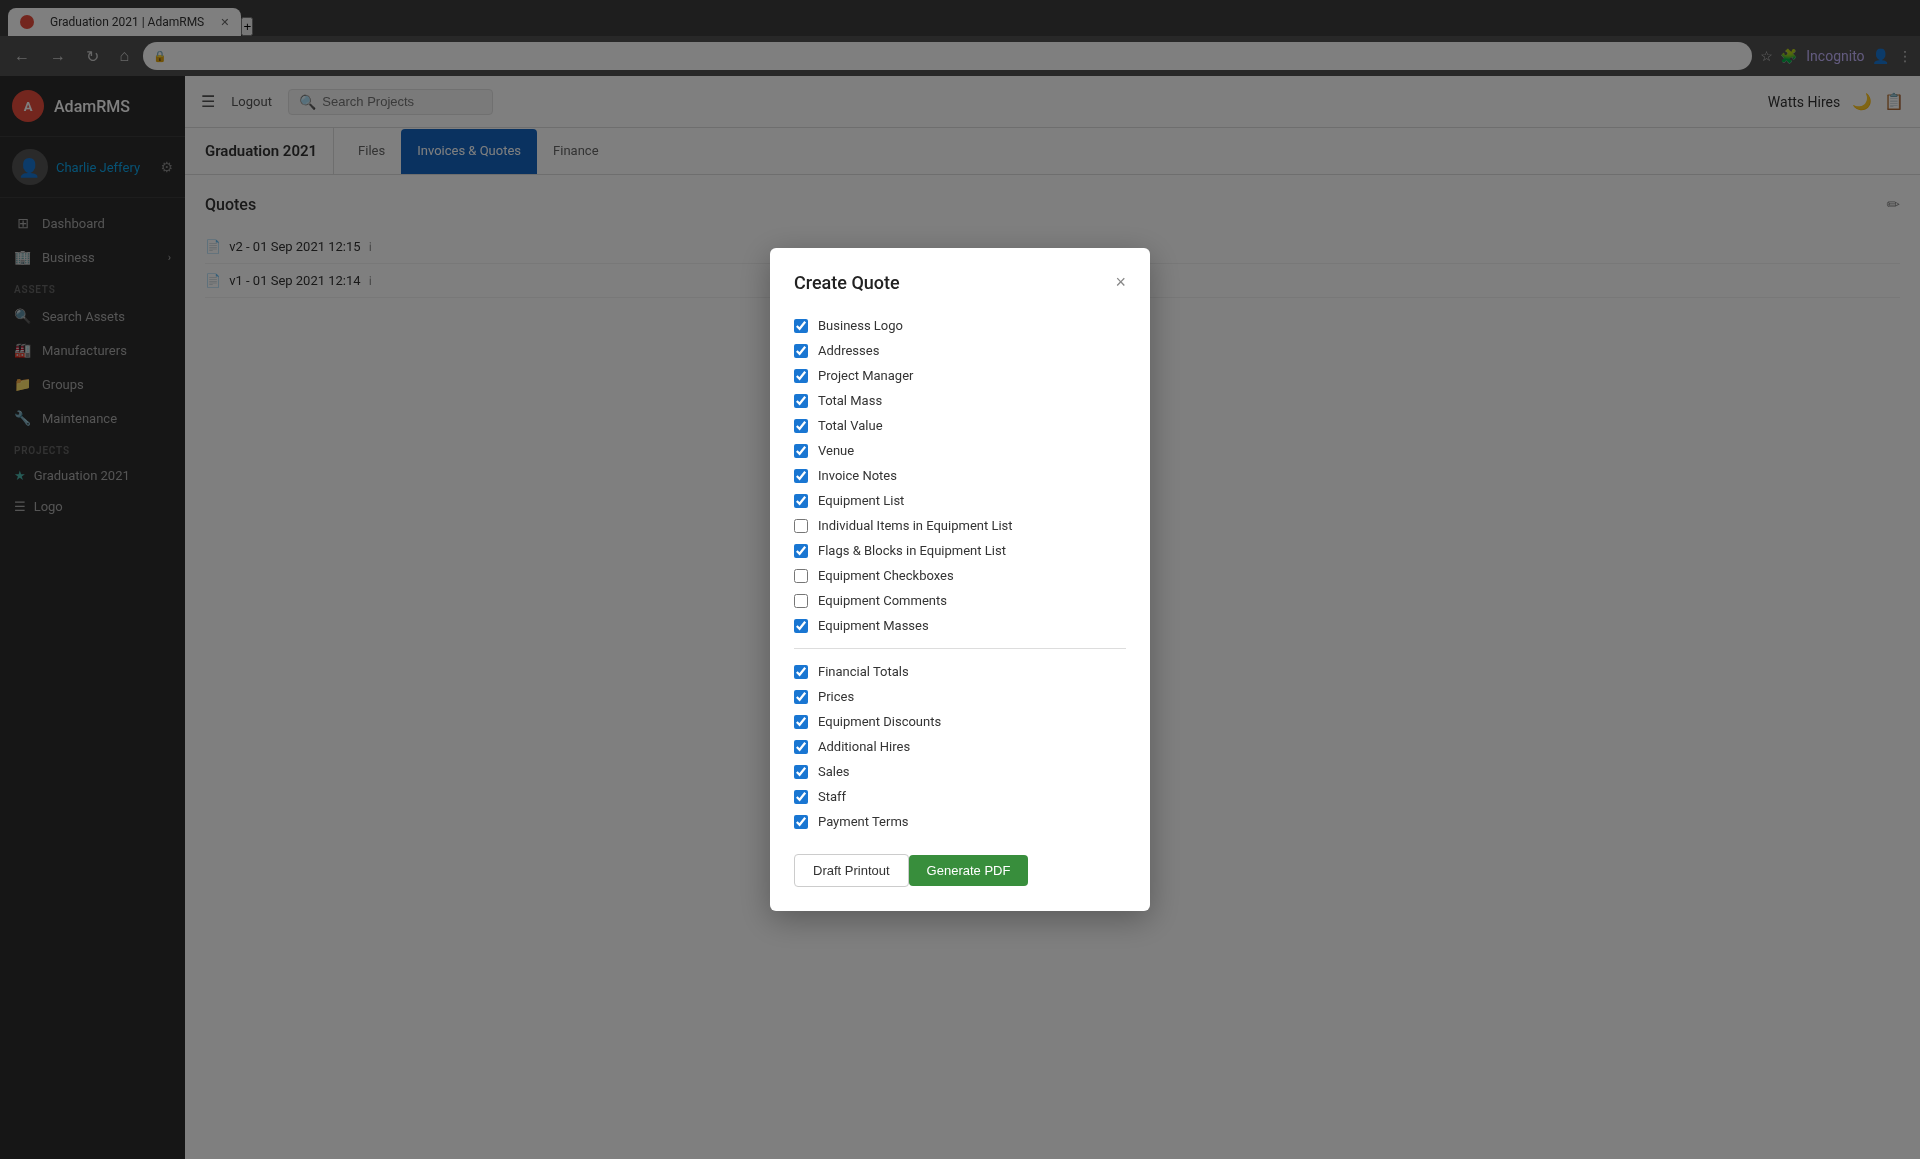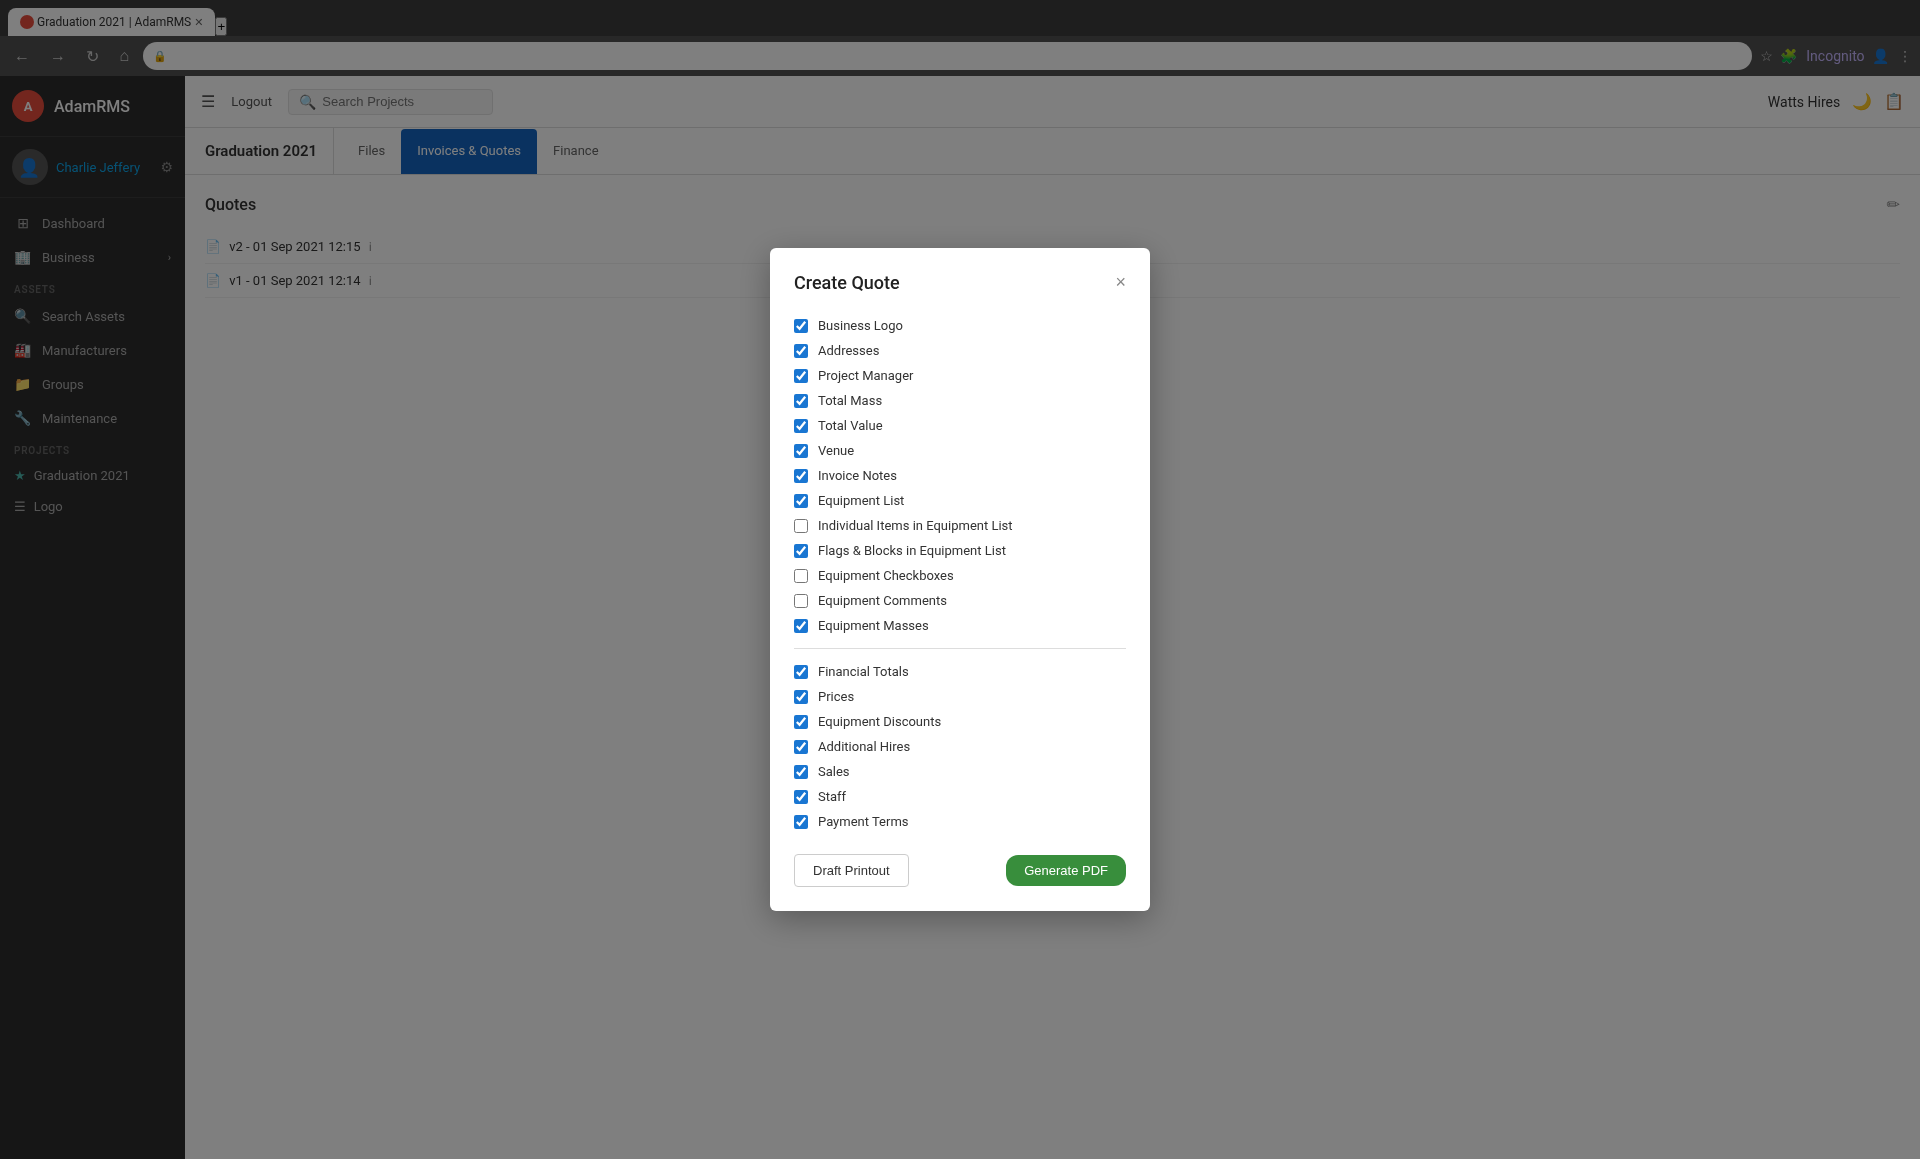--- a/index.html
+++ b/index.html
@@ -1,21 +1,21 @@
 <!DOCTYPE html>
 <html><head>
   <meta charset="utf-8">
   <style>
     * { margin: 0; padding: 0; box-sizing: border-box; }
     body { font-family: -apple-system, BlinkMacSystemFont, 'Segoe UI', Roboto, sans-serif; font-size: 14px; background: #f0f0f0; overflow: hidden; }
 
     
     .browser-chrome { background: #3c3c3c; height: 36px; display: flex; align-items: center; padding: 0 8px; gap: 8px; }
     .browser-tabs { display: flex; align-items: flex-end; height: 100%; }
-    .browser-tab { background: #ffffff; border-radius: 8px 8px 0 0; padding: 0 12px; height: 28px; display: flex; align-items: center; gap: 3px; font-size: 12px; color: #333; min-width: 180px; }
+    .browser-tab { background: #ffffff; border-radius: 8px 8px 0 0; padding: 0 12px; height: 28px; display: flex; align-items: center; gap: 16px; font-size: 12px; color: #333; min-width: 180px; }
     .browser-tab .tab-icon { width: 14px; height: 14px; background: #e74c3c; border-radius: 50%; }
     .browser-tab .tab-close { margin-left: auto; cursor: pointer; color: #666; font-size: 11px; }
     .browser-toolbar { background: #515151; height: 40px; display: flex; align-items: center; padding: 0 8px; gap: 8px; }
     .nav-btn { background: none; border: none; color: #ccc; font-size: 16px; cursor: pointer; padding: 2px 6px; }
     .address-bar { flex: 1; background: #fff; border-radius: 20px; height: 28px; display: flex; align-items: center; padding: 0 10px; gap: 6px; font-size: 12px; color: #333; }
     .address-bar .lock-icon { color: #555; font-size: 11px; }
     .address-bar .url { flex: 1; }
     .browser-actions { display: flex; align-items: center; gap: 8px; color: #ccc; }
     .incognito-badge { font-size: 14px; color: #c4b5fd; }
 
@@ -76,23 +76,23 @@
 
     
     .modal { background: #fff; border-radius: 6px; width: 380px; box-shadow: 0 8px 32px rgba(0,0,0,0.3); z-index: 101; padding: 24px; position: relative; }
     .modal-header { display: flex; justify-content: space-between; align-items: center; margin-bottom: 20px; }
     .modal-title { font-size: 18px; font-weight: 500; color: #222; }
     .modal-close { background: none; border: none; font-size: 18px; color: #888; cursor: pointer; }
     .modal-body { display: flex; flex-direction: column; gap: 0; }
     .checkbox-item { display: flex; align-items: center; gap: 10px; padding: 5px 0; font-size: 13px; color: #333; }
     .checkbox-item input[type="checkbox"] { width: 14px; height: 14px; cursor: pointer; accent-color: #1976d2; }
     .modal-divider { border: none; border-top: 1px solid #ddd; margin: 10px 0; }
-    .modal-footer { display: flex; justify-content: space-between; align-items: center; margin-top: 20px; }
+    .modal-footer { display: flex; align-items: center; margin-top: 20px; }
     .draft-btn { background: #fff; border: 1px solid #ccc; border-radius: 4px; padding: 8px 18px; font-size: 13px; color: #333; cursor: pointer; }
-    .generate-btn { background: #388e3c; border: none; border-radius: 12px; padding: 8px 18px; font-size: 13px; color: #fff; cursor: pointer; font-weight: 500; }
+    .generate-btn { background: #388e3c; border: none; border-radius: 4px; padding: 8px 18px; font-size: 13px; color: #fff; cursor: pointer; font-weight: 500; }
   </style>
 </head>
 <body>
 
 <div class="browser-chrome">
   <div class="browser-tabs">
     <div class="browser-tab">
       <div class="tab-icon"></div>
       <span>Graduation 2021 | AdamRMS</span>
       <span class="tab-close">✕</span>

